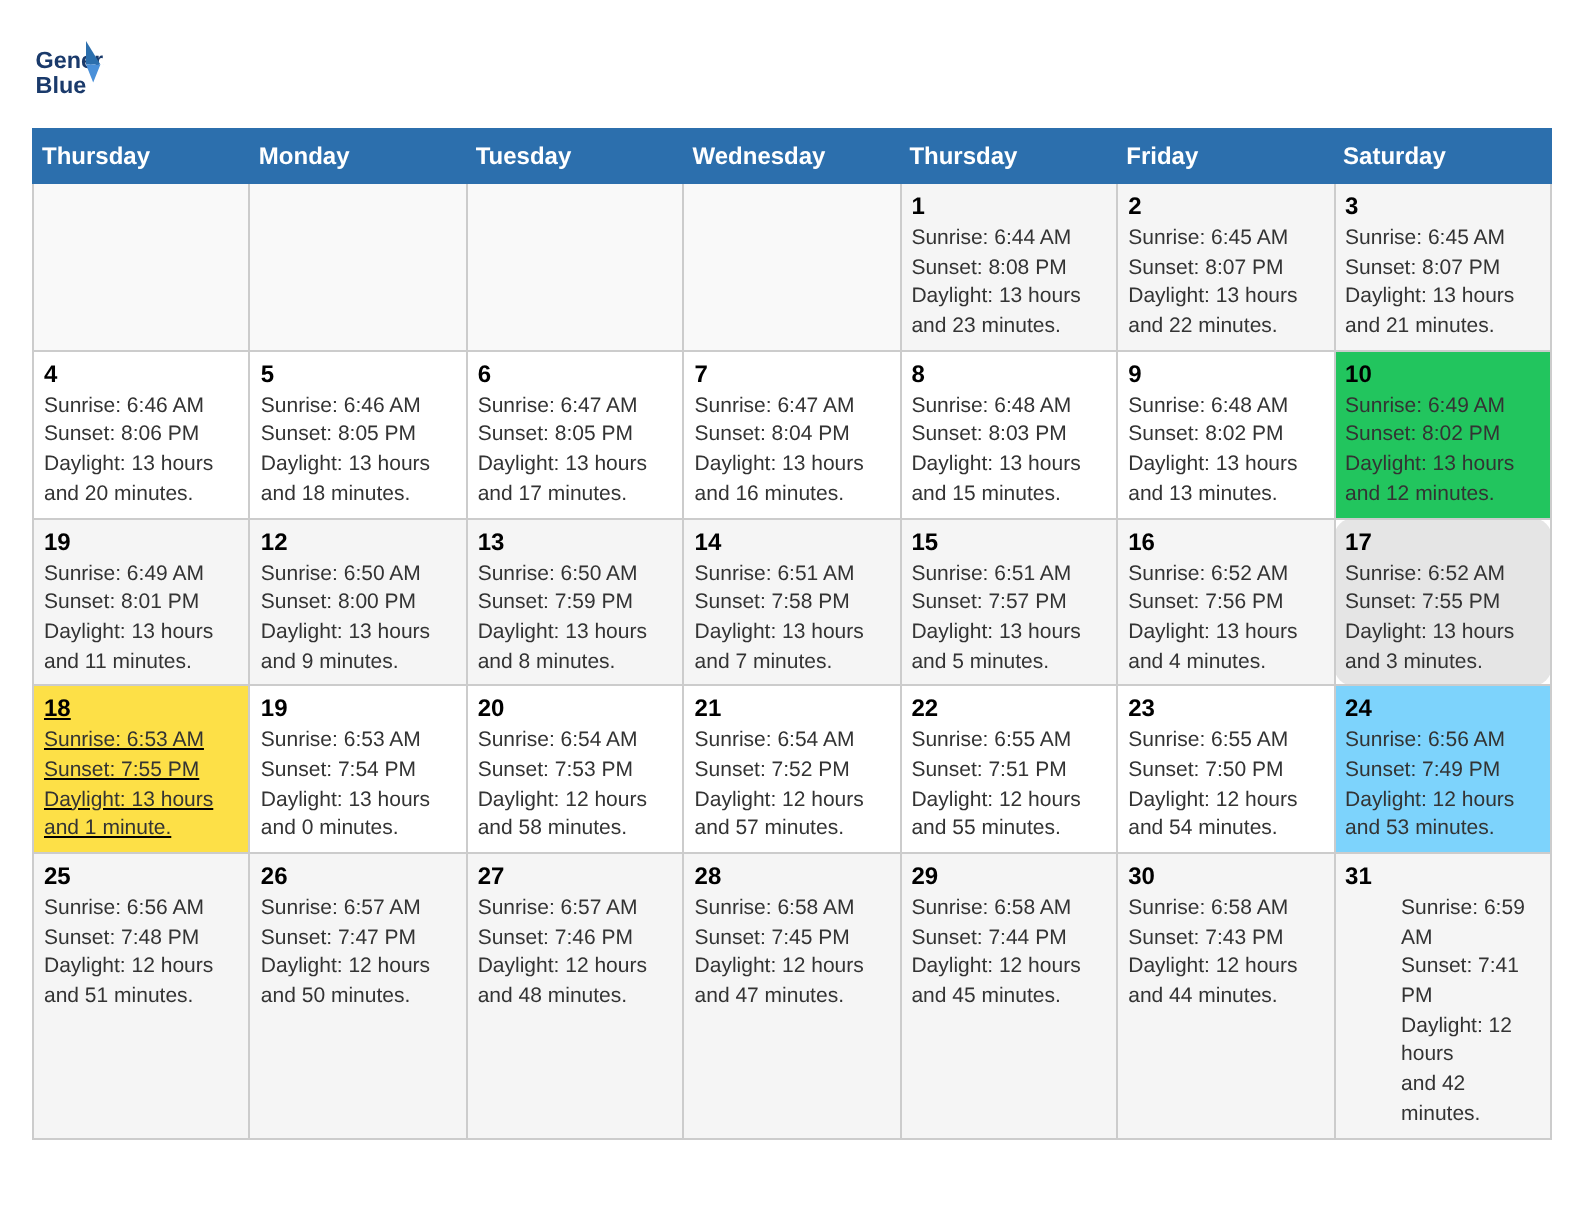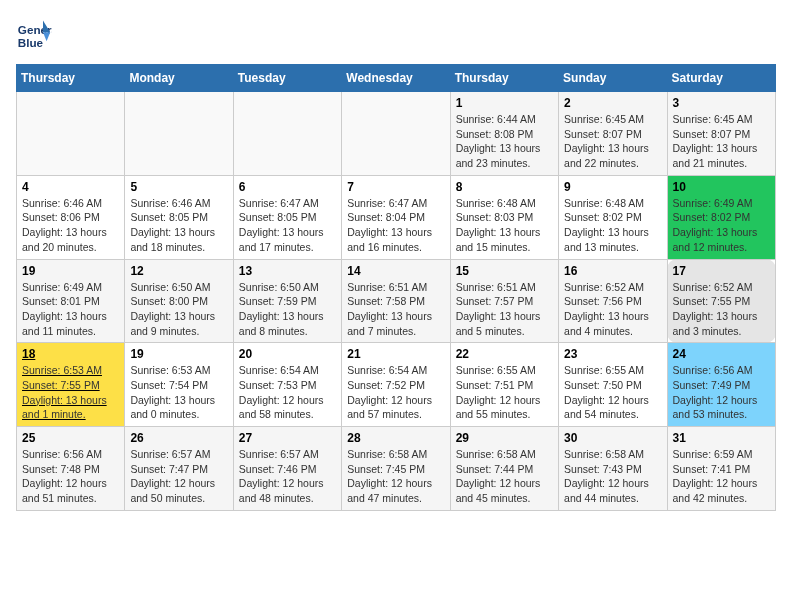--- a/index.html
+++ b/index.html
@@ -106,21 +106,21 @@
 </div>
 
 <table class="calendar">
   <thead>
     <tr>
     <th>Thursday</th>
         <th>Monday</th>
         <th>Tuesday</th>
         <th>Wednesday</th>
         <th>Thursday</th>
-        <th>Sunday</th>
+        <th>Friday</th>
         <th>Saturday</th>
       </tr>
   </thead>
   <tbody id="calendar-body">
   <tr>
         <td class="empty"></td>
         <td class="empty"></td>
         <td class="empty"></td>
         <td class="empty"></td>
         <td style="background: rgb(245, 245, 245);">
@@ -336,20 +336,20 @@
         </td>
         <td style="background: rgb(245, 245, 245);">
           <span class="day-num">30</span>
           <div class="day-info" style="white-space: pre-line;">Sunrise: 6:58 AM
 Sunset: 7:43 PM
 Daylight: 12 hours
 and 44 minutes.</div>
         </td>
         <td style="background: rgb(245, 245, 245);">
           <span class="day-num">31</span>
-          <div class="day-info" style="white-space: pre-line;">Sunrise: 6:59 AM
+          <div class="day-info" style="white-space: pre-line; margin-left: 28px;">Sunrise: 6:59 AM
 Sunset: 7:41 PM
 Daylight: 12 hours
 and 42 minutes.</div>
         </td>
       </tr>
     </tbody>
 </table>
 
 </body></html>

